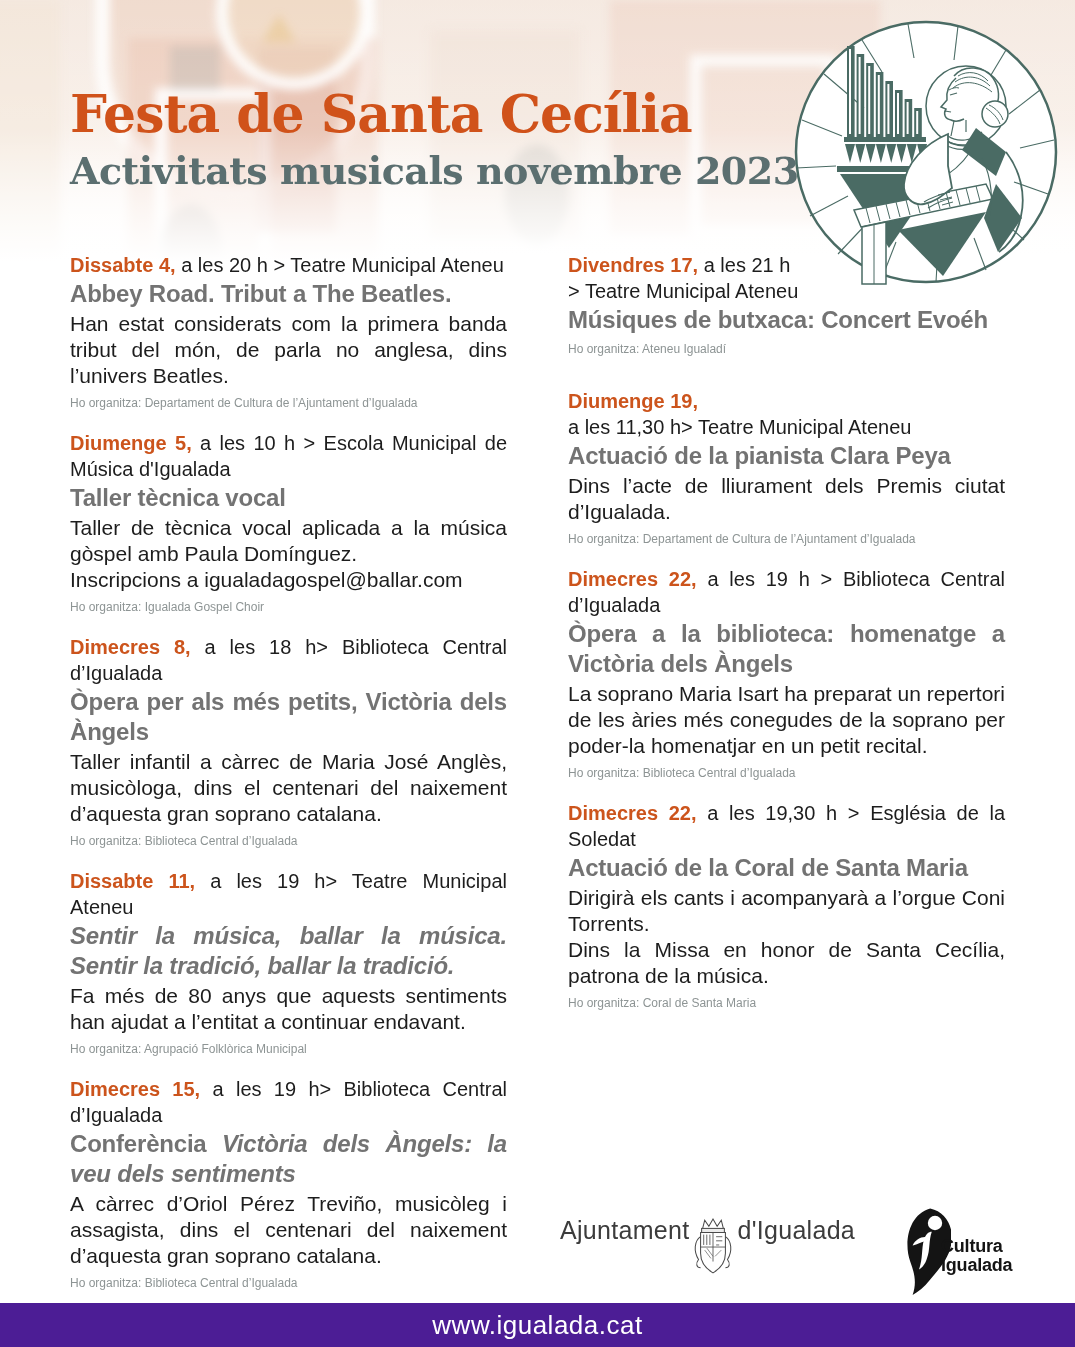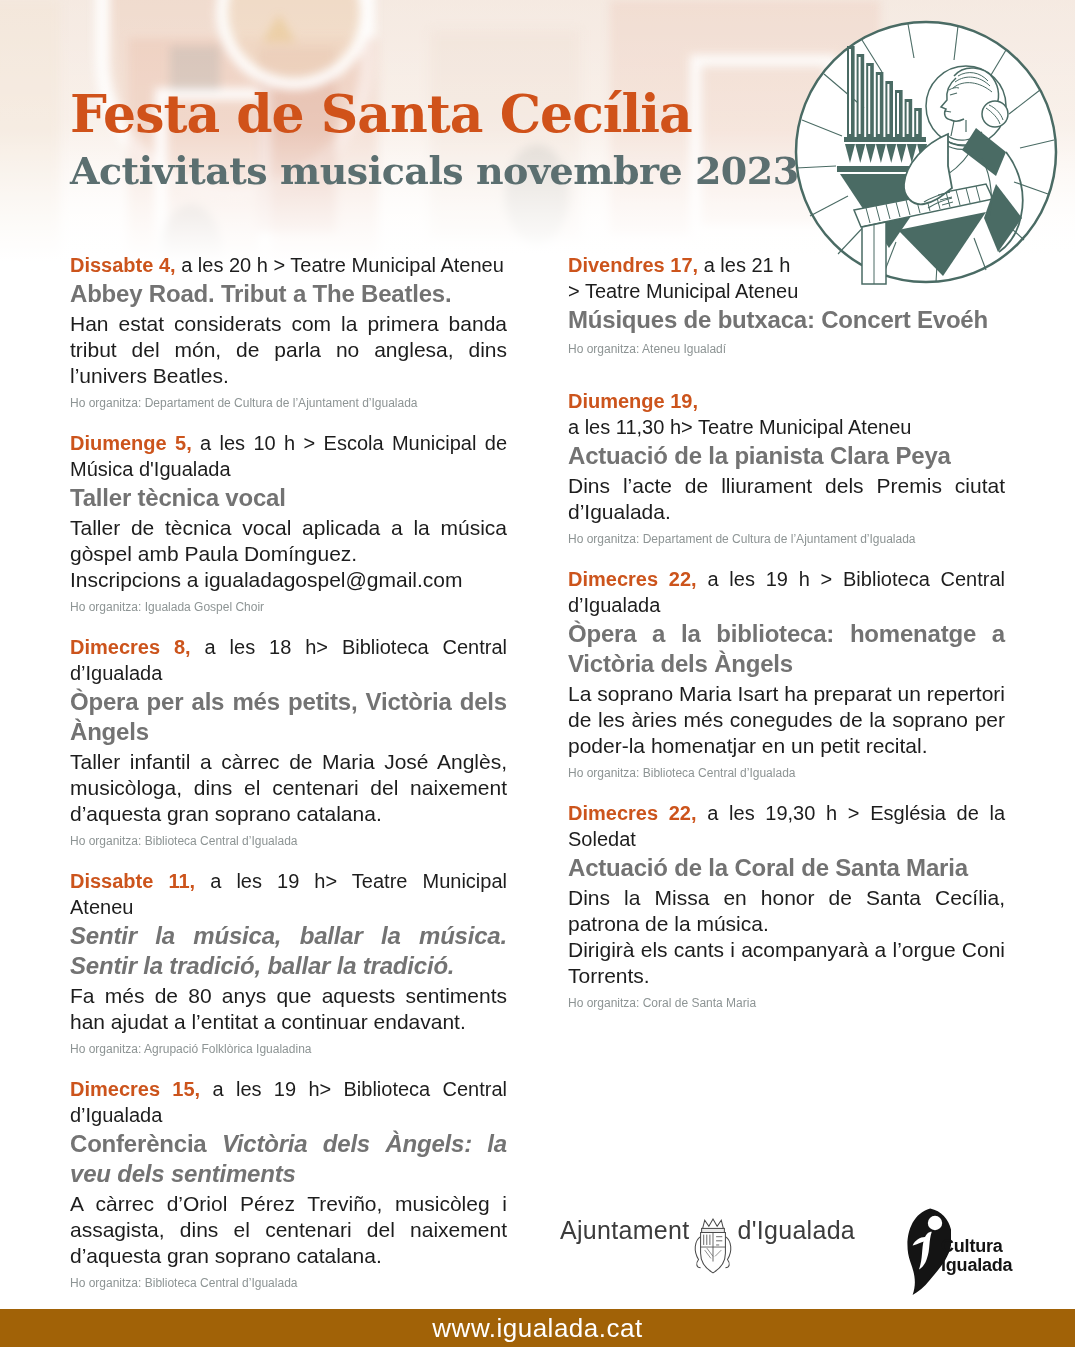--- a/index.html
+++ b/index.html
@@ -47,21 +47,21 @@
   .evt h3 .it, .evt h3.it{font-style:italic;}
   .evt .body{margin:0;font-size:21px;line-height:26px;text-align:justify;}
   .evt .org{margin:3px 0 0;font-size:12px;line-height:22px;color:#8d9494;text-align:justify;}
   
   .aj-logo{position:absolute;left:560px;top:1216px;display:flex;align-items:flex-start;color:#3c3c3c;}
   .aj-logo .aj-text{font-size:25px;letter-spacing:.3px;}
   .aj-logo svg{margin:0 3px;}
   .cult-logo{position:absolute;left:903px;top:1207px;display:flex;}
   .cult-text{margin:30px 0 0 -10px;font-weight:bold;font-size:18px;line-height:19px;color:#141414;letter-spacing:-0.2px;}
   
-  .footerbar{position:absolute;left:0;bottom:0;width:1075px;height:38px;background:#a16207;
+  .footerbar{position:absolute;left:0;bottom:0;width:1075px;height:44px;background:#4c1d95;
     display:flex;align-items:center;justify-content:center;}
   .footerbar span{color:#ffffff;font-size:26px;letter-spacing:.5px;}
 </style>
 </head>
 <body>
 
 <div class="poster">
 
   <div class="fresco">
     <div class="shapes">
@@ -184,36 +184,36 @@
       <p class="meta"><span class="date">Dissabte 4,</span><span> a les 20 h &gt; Teatre Municipal Ateneu</span></p>
       <h3><span>Abbey Road. Tribut a The Beatles.</span></h3>
       <p class="body">Han estat considerats com la primera banda tribut del món, de parla no anglesa, dins l’univers Beatles.</p>
       <p class="org">Ho organitza: Departament de Cultura de l’Ajuntament d’Igualada</p>
     </article>
 
     <article class="evt">
       <p class="meta"><span class="date">Diumenge 5,</span><span> a les 10 h &gt;  Escola Municipal de Música d'Igualada</span></p>
       <h3><span>Taller tècnica vocal</span></h3>
       <p class="body">Taller de tècnica vocal aplicada a la música gòspel amb Paula Domínguez.</p>
-      <p class="body"><span>Inscripcions a </span><span>igualadagospel@gmail.com</span></p>
+      <p class="body"><span>Inscripcions a </span><span>igualadagospel@ballar.com</span></p>
       <p class="org">Ho organitza: Igualada Gospel Choir</p>
     </article>
 
     <article class="evt">
       <p class="meta"><span class="date">Dimecres 8,</span><span> a les 18 h&gt; Biblioteca Central d’Igualada</span></p>
       <h3><span>Òpera per als més petits, Victòria dels Àngels</span></h3>
       <p class="body">Taller infantil a càrrec de Maria José Anglès, musicòloga, dins el centenari del naixement d’aquesta gran soprano catalana.</p>
       <p class="org">Ho organitza: Biblioteca Central d’Igualada</p>
     </article>
 
     <article class="evt">
       <p class="meta"><span class="date">Dissabte 11,</span><span> a les 19 h&gt; Teatre Municipal Ateneu</span></p>
       <h3 class="it"><span>Sentir la música, ballar la música. Sentir la tradició, ballar la tradició.</span></h3>
       <p class="body">Fa més de 80 anys que aquests sentiments han ajudat a l’entitat a continuar endavant.</p>
-      <p class="org">Ho organitza: Agrupació Folklòrica Igualadina</p>
+      <p class="org">Ho organitza: Agrupació Folklòrica Municipal</p>
     </article>
 
     <article class="evt">
       <p class="meta"><span class="date">Dimecres 15,</span><span> a les 19 h&gt; Biblioteca Central d’Igualada</span></p>
       <h3><span>Conferència </span><span class="it">Victòria dels Àngels: la veu dels sentiments</span></h3>
       <p class="body">A càrrec d’Oriol Pérez Treviño, musicòleg i assagista, dins el centenari del naixement d’aquesta gran soprano catalana.</p>
       <p class="org">Ho organitza: Biblioteca Central d’Igualada</p>
     </article>
 
   </div>
@@ -236,22 +236,22 @@
     <article class="evt">
       <p class="meta"><span class="date">Dimecres 22,</span><span> a les 19 h &gt; Biblioteca Central d’Igualada</span></p>
       <h3><span>Òpera a la biblioteca: homenatge a Victòria dels Àngels</span></h3>
       <p class="body">La soprano Maria Isart ha preparat un repertori de les àries més conegudes de la soprano per poder-la homenatjar en un petit recital.</p>
       <p class="org">Ho organitza: Biblioteca Central d’Igualada</p>
     </article>
 
     <article class="evt">
       <p class="meta"><span class="date">Dimecres 22,</span><span> a les 19,30 h &gt; Església de la Soledat</span></p>
       <h3><span>Actuació de la Coral de Santa Maria</span></h3>
+      <p class="body">Dirigirà els cants i acompanyarà a l’orgue Coni Torrents.</p>
       <p class="body">Dins la Missa en honor de Santa Cecília, patrona de la música.</p>
-      <p class="body">Dirigirà els cants i acompanyarà a l’orgue Coni Torrents.</p>
       <p class="org">Ho organitza: Coral de Santa Maria</p>
     </article>
 
   </div>
 
   <div class="aj-logo">
     <span class="aj-text">Ajuntament</span>
     <svg viewBox="0 0 40 58" width="42" height="60">
       <g stroke="#4a4a4a" fill="none" stroke-width="1">
         <path d="M10,12 L12,4 L16,10 L20,3 L24,10 L28,4 L30,12" fill="#ffffff"></path>

